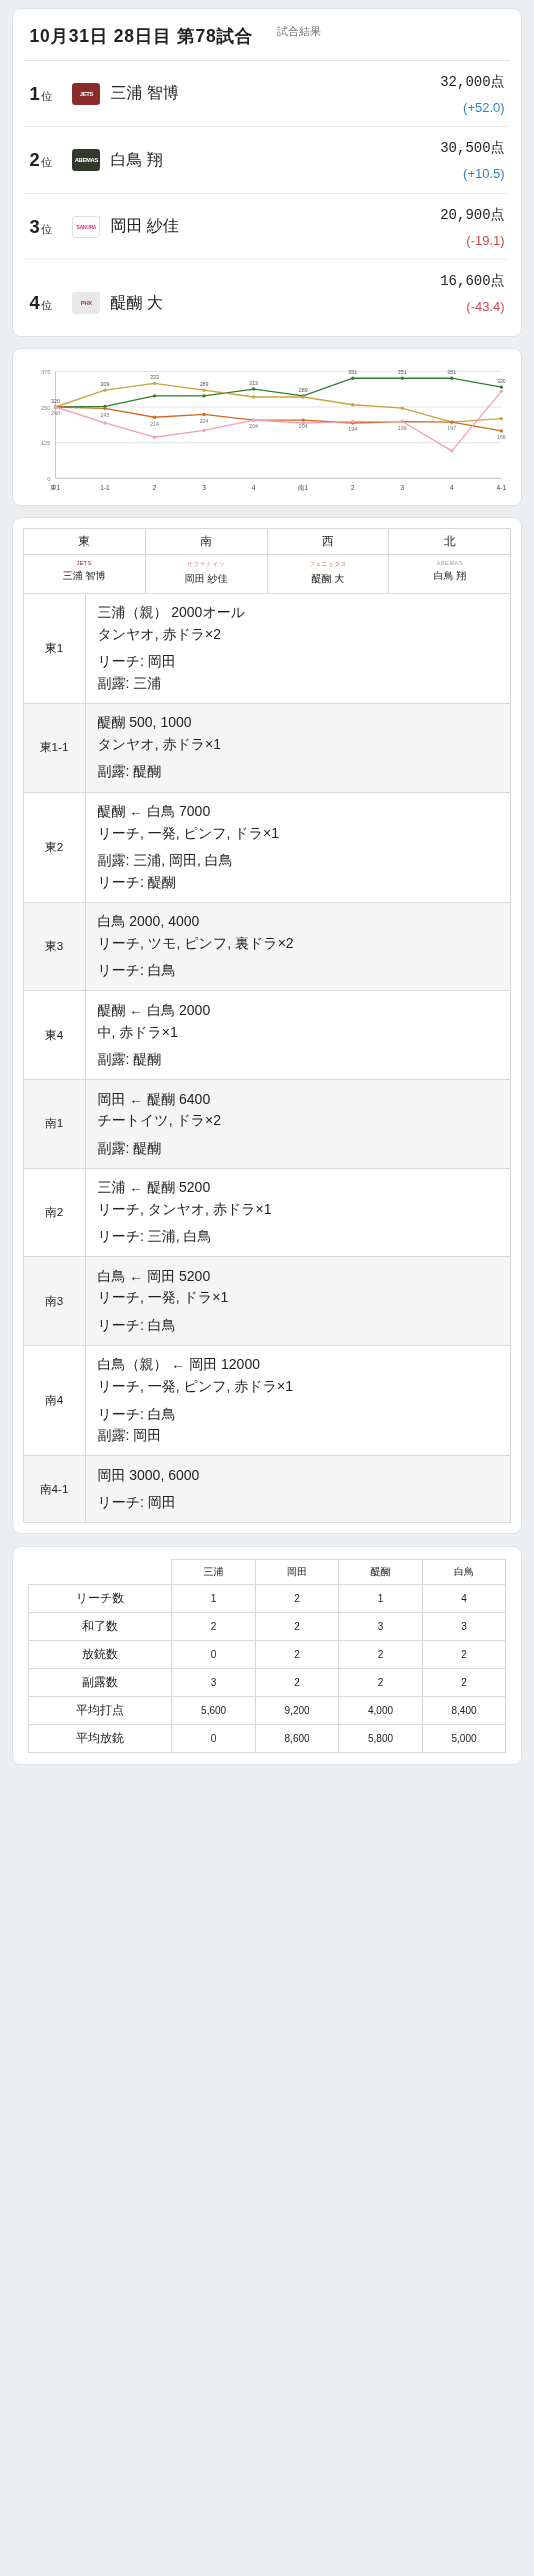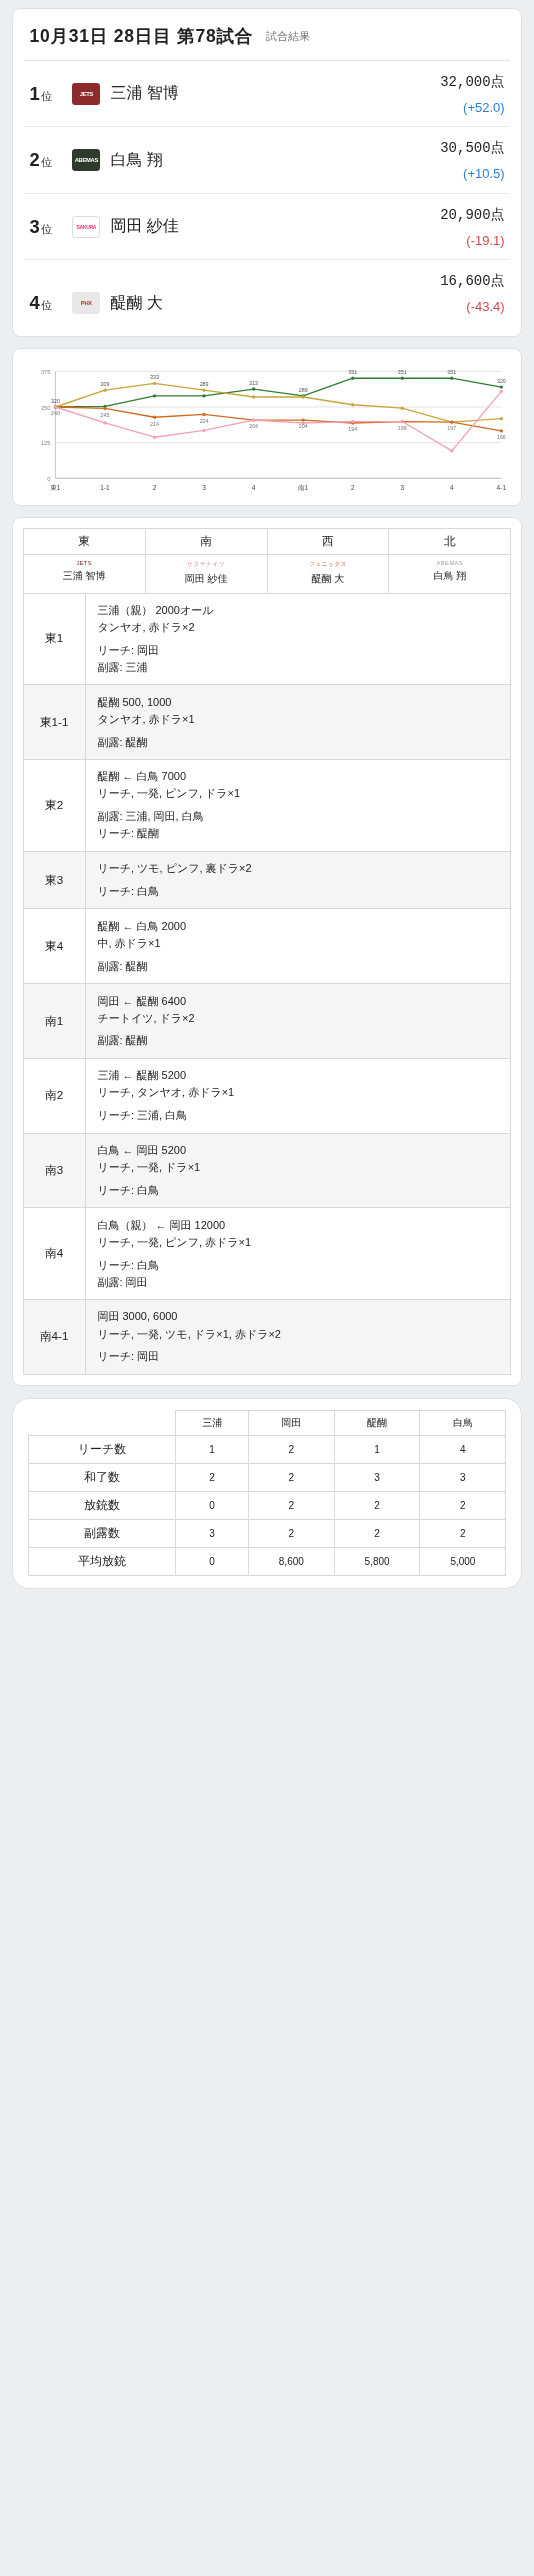--- a/index.html
+++ b/index.html
@@ -21,23 +21,23 @@
     background: #ffffff;
     border: 0.8px solid #e0e0e0;
     border-radius: 8.4px;
     margin-bottom: 11.7px;
     padding: 10px 11.7px;
   }
 
   
   .result-head {
     display: flex;
-    align-items: center;
+    align-items: flex-start;
     justify-content: flex-start;
-    gap: 13px;
+    gap: 24px;
     border-bottom: 0.8px solid #e3e3e3;
     padding: 5px 5px 11.7px 5px;
   }
   .result-date {
     font-size: 17.5px;
     font-weight: bold;
     letter-spacing: 0.8px;
   }
   .result-kind {
     font-size: 11px;
@@ -154,27 +154,27 @@
     display: flex;
     align-items: center;
     justify-content: center;
     font-size: 11.7px;
     border-right: 0.8px solid #d8d8d8;
     flex-shrink: 0;
   }
   .hand-body {
     flex: 1;
     padding: 8.4px 11.7px;
-    font-size: 11px;
+    font-size: 14px;
     line-height: 1.55;
   }
   .hand-body .gap { height: 5.8px; }
 
   
-  .stats-card { padding: 11.7px 15px; border-radius: 17px; }
+  .stats-card { padding: 11.7px 15px; }
   table.stats {
     width: 100%;
     border-collapse: collapse;
     font-size: 10px;
   }
   table.stats th, table.stats td {
     border: 0.8px solid #d8d8d8;
     padding: 5px 3.3px;
     text-align: center;
   }
@@ -378,20 +378,21 @@
             <div>醍醐 ← 白鳥 7000</div>
             <div>リーチ, 一発, ピンフ, ドラ×1</div>
             <div class="gap"></div>
             <div>副露: 三浦, 岡田, 白鳥</div>
             <div>リーチ: 醍醐</div>
           </div>
         </div>
         <div class="hand-row alt">
           <div class="hand-label">東3</div>
           <div class="hand-body">
+            <div>白鳥 2000, 4000</div>
             <div>リーチ, ツモ, ピンフ, 裏ドラ×2</div>
             <div class="gap"></div>
             <div>リーチ: 白鳥</div>
           </div>
         </div>
         <div class="hand-row">
           <div class="hand-label">東4</div>
           <div class="hand-body">
             <div>醍醐 ← 白鳥 2000</div>
             <div>中, 赤ドラ×1</div>
@@ -433,21 +434,20 @@
             <div>リーチ, 一発, ピンフ, 赤ドラ×1</div>
             <div class="gap"></div>
             <div>リーチ: 白鳥</div>
             <div>副露: 岡田</div>
           </div>
         </div>
         <div class="hand-row alt">
           <div class="hand-label">南4-1</div>
           <div class="hand-body">
             <div>岡田 3000, 6000</div>
-            <div>リーチ, 一発, ツモ, ドラ×1, 赤ドラ×2</div>
             <div class="gap"></div>
             <div>リーチ: 岡田</div>
           </div>
         </div>
       </div>
   </div>
 
   <div class="card stats-card">
     <table class="stats">
       <thead>
@@ -482,20 +482,27 @@
             <td>2</td>
           </tr>
           <tr>
             <td class="rowhead">副露数</td>
             <td>3</td>
             <td>2</td>
             <td>2</td>
             <td>2</td>
           </tr>
           <tr>
+            <td class="rowhead">平均打点</td>
+            <td>5,600</td>
+            <td>9,200</td>
+            <td>4,000</td>
+            <td>8,400</td>
+          </tr>
+          <tr>
             <td class="rowhead">平均放銃</td>
             <td>0</td>
             <td>8,600</td>
             <td>5,800</td>
             <td>5,000</td>
           </tr>
         </tbody>
     </table>
   </div>
 

